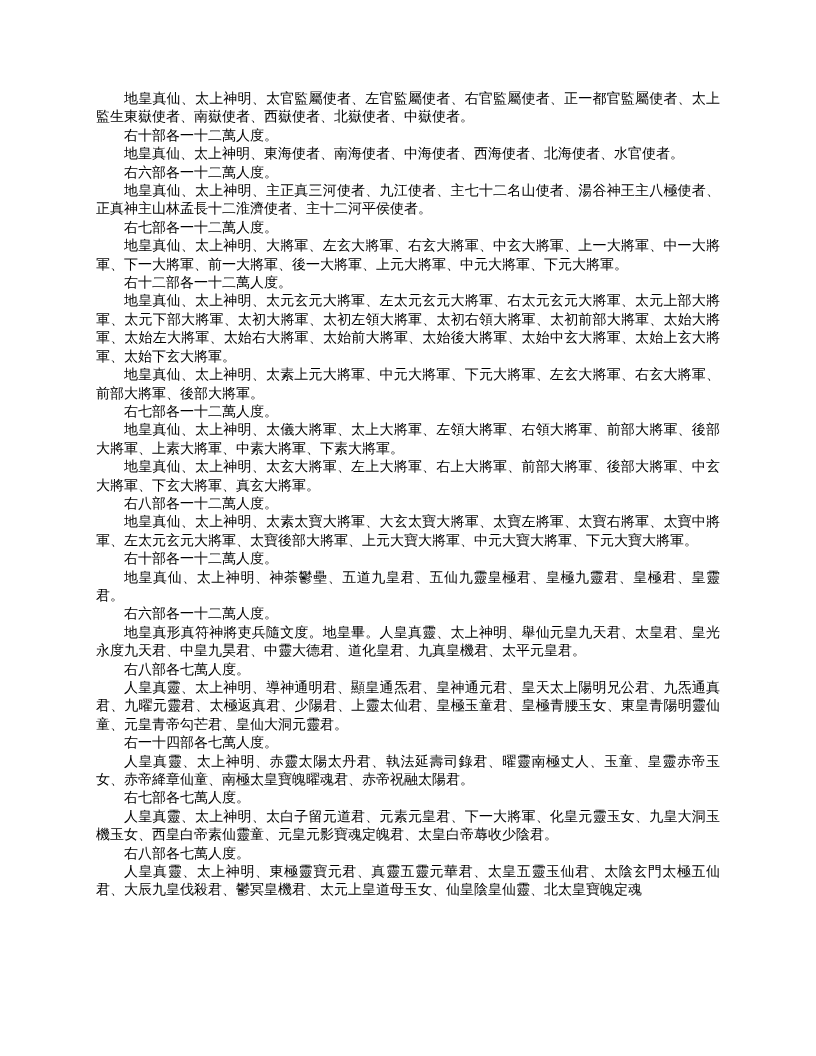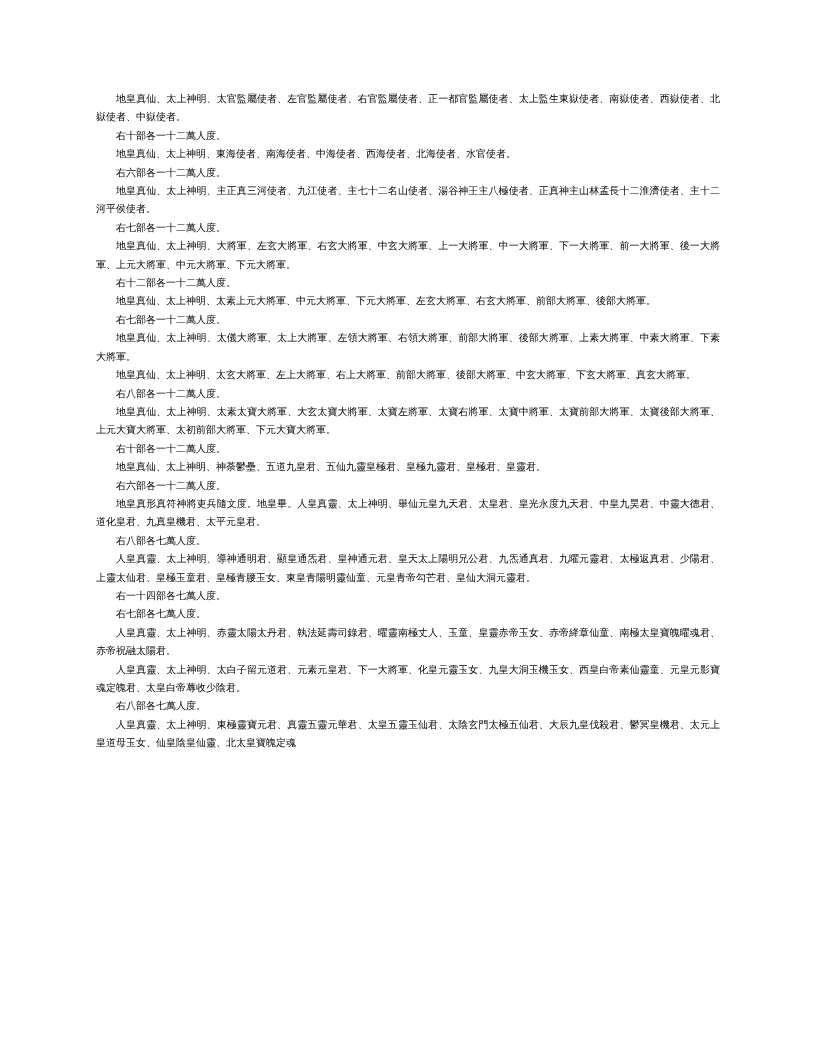--- a/index.html
+++ b/index.html
@@ -16,21 +16,21 @@
     box-sizing: border-box;
     width: 816px;
     height: 1056px;
     padding: 90px 96px 0 96px;
     background: #ffffff;
   }
   .para {
     margin: 0;
     padding: 0;
     font-family: "Liberation Serif", "DejaVu Serif", serif;
-    font-size: 10px;
+    font-size: 14px;
     line-height: 18.4px;
     color: #000000;
     text-align: justify;
     text-justify: inter-ideograph;
     text-indent: 2em;
     word-break: break-all;
     overflow-wrap: anywhere;
   }
 </style>
 </head>
@@ -38,31 +38,32 @@
 
 <div class="page">
   <p class="para">地皇真仙、太上神明、太官監屬使者、左官監屬使者、右官監屬使者、正一都官監屬使者、太上監生東嶽使者、南嶽使者、西嶽使者、北嶽使者、中嶽使者。</p>
   <p class="para">右十部各一十二萬人度。</p>
   <p class="para">地皇真仙、太上神明、東海使者、南海使者、中海使者、西海使者、北海使者、水官使者。</p>
   <p class="para">右六部各一十二萬人度。</p>
   <p class="para">地皇真仙、太上神明、主正真三河使者、九江使者、主七十二名山使者、湯谷神王主八極使者、正真神主山林孟長十二淮濟使者、主十二河平侯使者。</p>
   <p class="para">右七部各一十二萬人度。</p>
   <p class="para">地皇真仙、太上神明、大將軍、左玄大將軍、右玄大將軍、中玄大將軍、上一大將軍、中一大將軍、下一大將軍、前一大將軍、後一大將軍、上元大將軍、中元大將軍、下元大將軍。</p>
   <p class="para">右十二部各一十二萬人度。</p>
+  <p class="para">地皇真仙、太上神明、太元玄元大將軍、左太元玄元大將軍、右太元玄元大將軍、太元上部大將軍、太元下部大將軍、太初大將軍、太初左領大將軍、太初右領大將軍、太初前部大將軍、太始大將軍、太始左大將軍、太始右大將軍、太始前大將軍、太始後大將軍、太始中玄大將軍、太始上玄大將軍、太始下玄大將軍。</p>
   <p class="para">地皇真仙、太上神明、太素上元大將軍、中元大將軍、下元大將軍、左玄大將軍、右玄大將軍、前部大將軍、後部大將軍。</p>
   <p class="para">右七部各一十二萬人度。</p>
   <p class="para">地皇真仙、太上神明、太儀大將軍、太上大將軍、左領大將軍、右領大將軍、前部大將軍、後部大將軍、上素大將軍、中素大將軍、下素大將軍。</p>
   <p class="para">地皇真仙、太上神明、太玄大將軍、左上大將軍、右上大將軍、前部大將軍、後部大將軍、中玄大將軍、下玄大將軍、真玄大將軍。</p>
   <p class="para">右八部各一十二萬人度。</p>
-  <p class="para">地皇真仙、太上神明、太素太寶大將軍、大玄太寶大將軍、太寶左將軍、太寶右將軍、太寶中將軍、太寶前部大將軍、太寶後部大將軍、上元大寶大將軍、太初前部大將軍、下元大寶大將軍。</p>
+  <p class="para">地皇真仙、太上神明、太素太寶大將軍、大玄太寶大將軍、太寶左將軍、太寶右將軍、太寶中將軍、左太元玄元大將軍、太寶後部大將軍、上元大寶大將軍、中元大寶大將軍、下元大寶大將軍。</p>
   <p class="para">右十部各一十二萬人度。</p>
   <p class="para">地皇真仙、太上神明、神荼鬱壘、五道九皇君、五仙九靈皇極君、皇極九靈君、皇極君、皇靈君。</p>
   <p class="para">右六部各一十二萬人度。</p>
   <p class="para">地皇真形真符神將吏兵隨文度。地皇畢。人皇真靈、太上神明、舉仙元皇九天君、太皇君、皇光永度九天君、中皇九昊君、中靈大德君、道化皇君、九真皇機君、太平元皇君。</p>
   <p class="para">右八部各七萬人度。</p>
   <p class="para">人皇真靈、太上神明、導神通明君、顯皇通炁君、皇神通元君、皇天太上陽明兄公君、九炁通真君、九曜元靈君、太極返真君、少陽君、上靈太仙君、皇極玉童君、皇極青腰玉女、東皇青陽明靈仙童、元皇青帝勾芒君、皇仙大洞元靈君。</p>
   <p class="para">右一十四部各七萬人度。</p>
+  <p class="para">人皇真靈、太上神明、赤靈太陽太丹君、執法延壽司錄君、曜靈南極丈人、玉童、皇靈赤帝玉女、赤帝絳章仙童、南極太皇寶魄曜魂君、赤帝祝融太陽君。</p>
   <p class="para">右七部各七萬人度。</p>
-  <p class="para">人皇真靈、太上神明、赤靈太陽太丹君、執法延壽司錄君、曜靈南極丈人、玉童、皇靈赤帝玉女、赤帝絳章仙童、南極太皇寶魄曜魂君、赤帝祝融太陽君。</p>
   <p class="para">人皇真靈、太上神明、太白子留元道君、元素元皇君、下一大將軍、化皇元靈玉女、九皇大洞玉機玉女、西皇白帝素仙靈童、元皇元影寶魂定魄君、太皇白帝蓐收少陰君。</p>
   <p class="para">右八部各七萬人度。</p>
   <p class="para">人皇真靈、太上神明、東極靈寶元君、真靈五靈元華君、太皇五靈玉仙君、太陰玄門太極五仙君、大辰九皇伐殺君、鬱冥皇機君、太元上皇道母玉女、仙皇陰皇仙靈、北太皇寶魄定魂</p>
 </div>
 
 </body></html>

